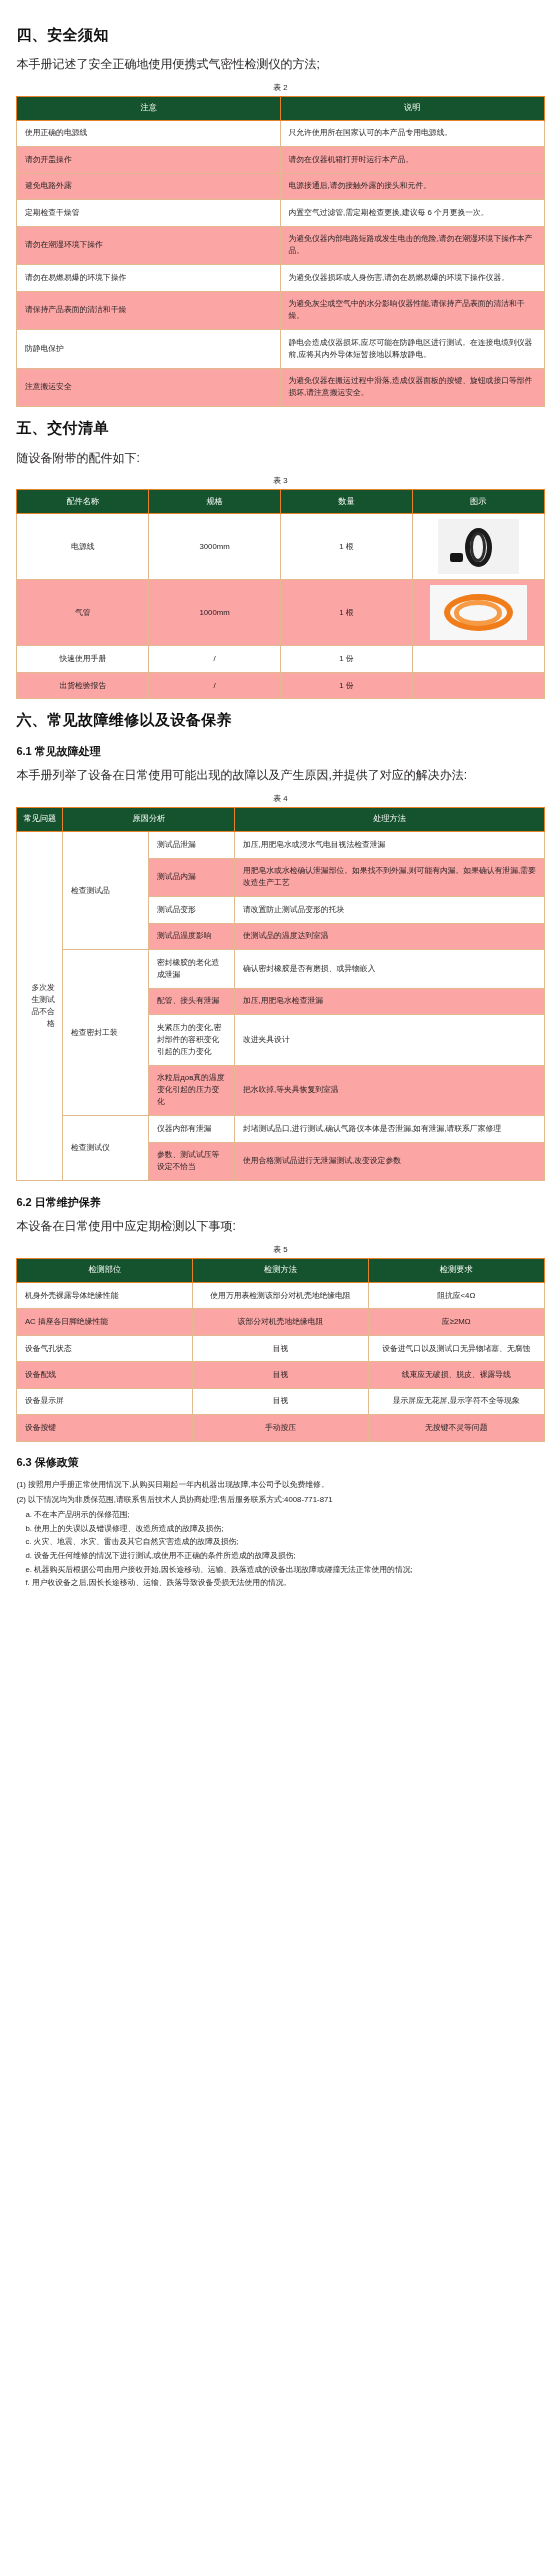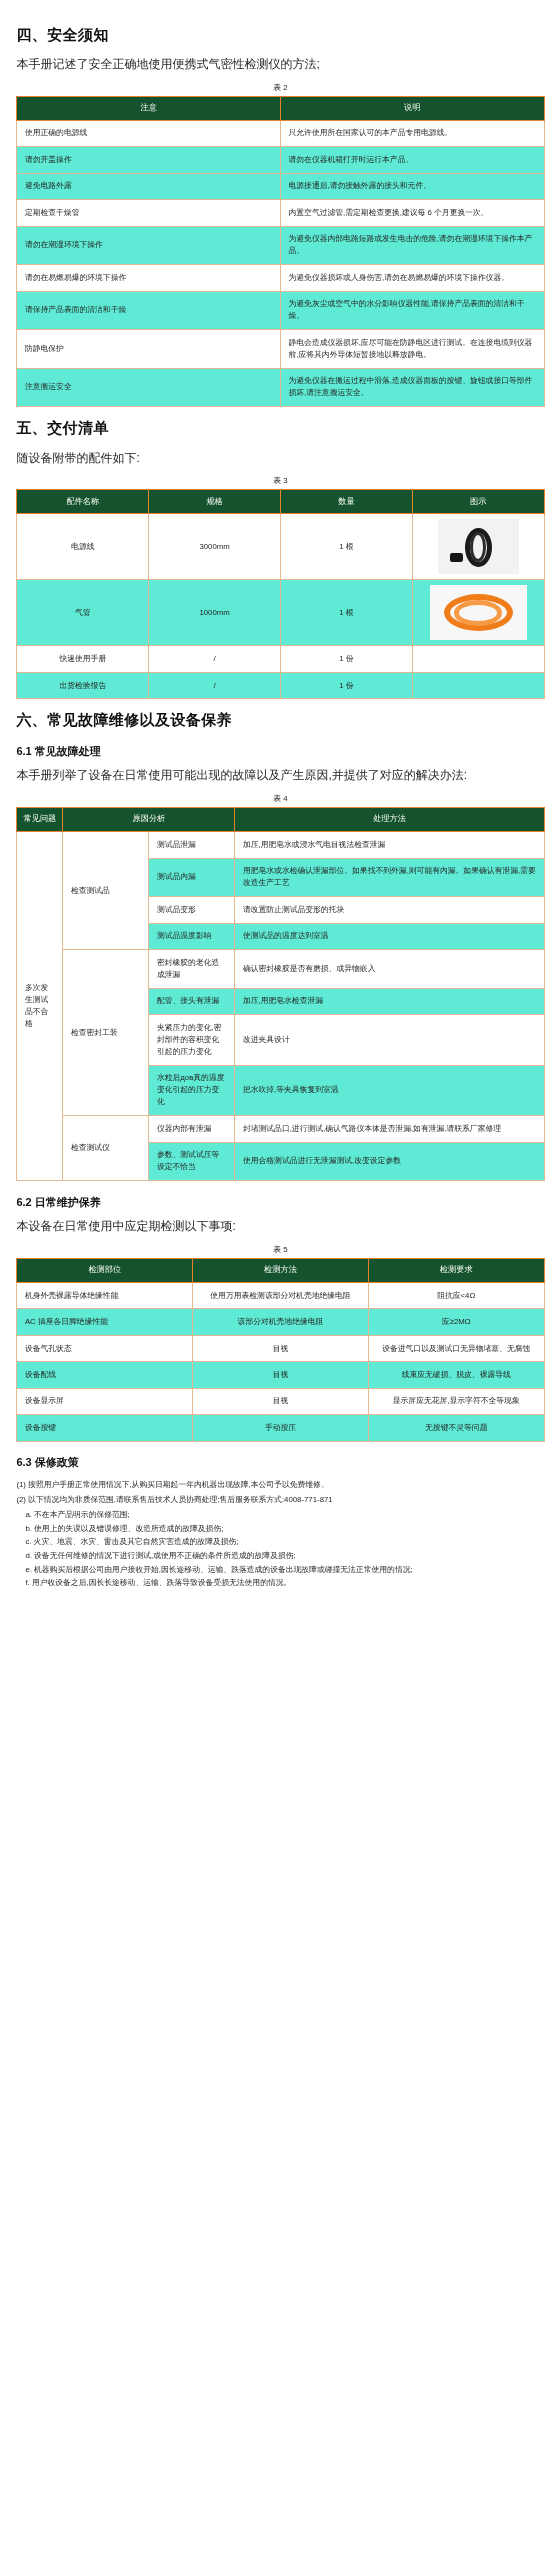--- a/index.html
+++ b/index.html
@@ -55,21 +55,21 @@
   }
   thead th {
     background: #14532d;
     color: #ffffff;
     font-weight: normal;
     text-align: center;
     font-size: 8.2px;
     padding: 5.2px 4.5px;
     border: 0.7px solid #e8812a;
   }
-  tbody tr.alt td { background: #5eead4; }
+  tbody tr.alt td { background: #fca5a5; }
   tbody tr td { background: #ffffff; }
   .c-center { text-align: center; }
   .notice-table td.col-a { width: 127px; text-align: left; }
   .delivery-table td { text-align: center; }
   .delivery-table td.name { width: 112px; }
   .delivery-table td.spec { width: 105px; }
   .delivery-table td.qty  { width: 71px; }
   .img-cell { padding: 4.5px; height: 66px; }
   .cable-img {
     width: 81px; height: 55px; margin: 0 auto; position: relative;
@@ -98,21 +98,21 @@
     width: 69px; height: 37px; margin-left: -34px; margin-top: -18.7px;
     border: 6.7px solid #f07d1a; border-radius: 50%;
   }
   .hose-img .ring2 {
     position: absolute; left: 50%; top: 50%;
     width: 48px; height: 25.4px; margin-left: -24px; margin-top: -12.7px;
     border: 5.2px solid #f79a45; border-radius: 50%;
   }
   
   .fault-table td { vertical-align: middle; }
-  .fault-table td.lvl1 { width: 46px; text-align: left; }
+  .fault-table td.lvl1 { width: 46px; text-align: right; }
   .fault-table td.lvl2 { width: 46px; }
   .fault-table td.lvl3 { width: 126px; }
   .fault-table thead th.h1 { width: 46px; }
   .fault-table thead th.h2 { width: 172px; }
   
   .maint-table td.col1 { width: 157px; }
   .maint-table td.col2 { width: 150px; text-align: center; }
   .maint-table td.col3 { text-align: center; }
   ol.policy {
     margin: 4.5px 0 0 0;

